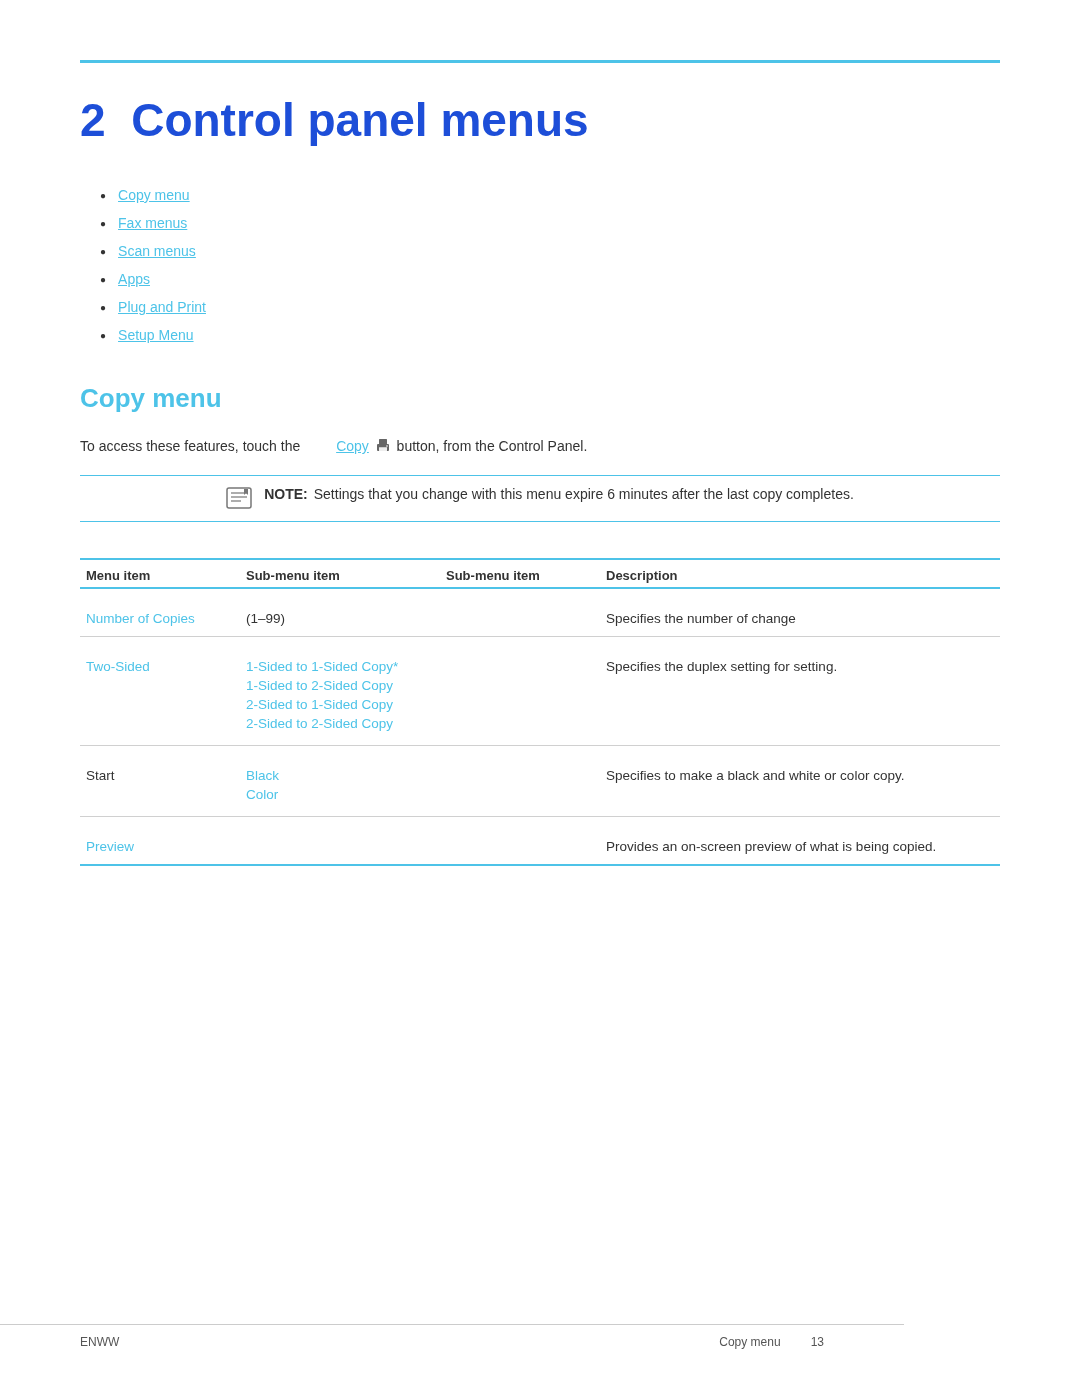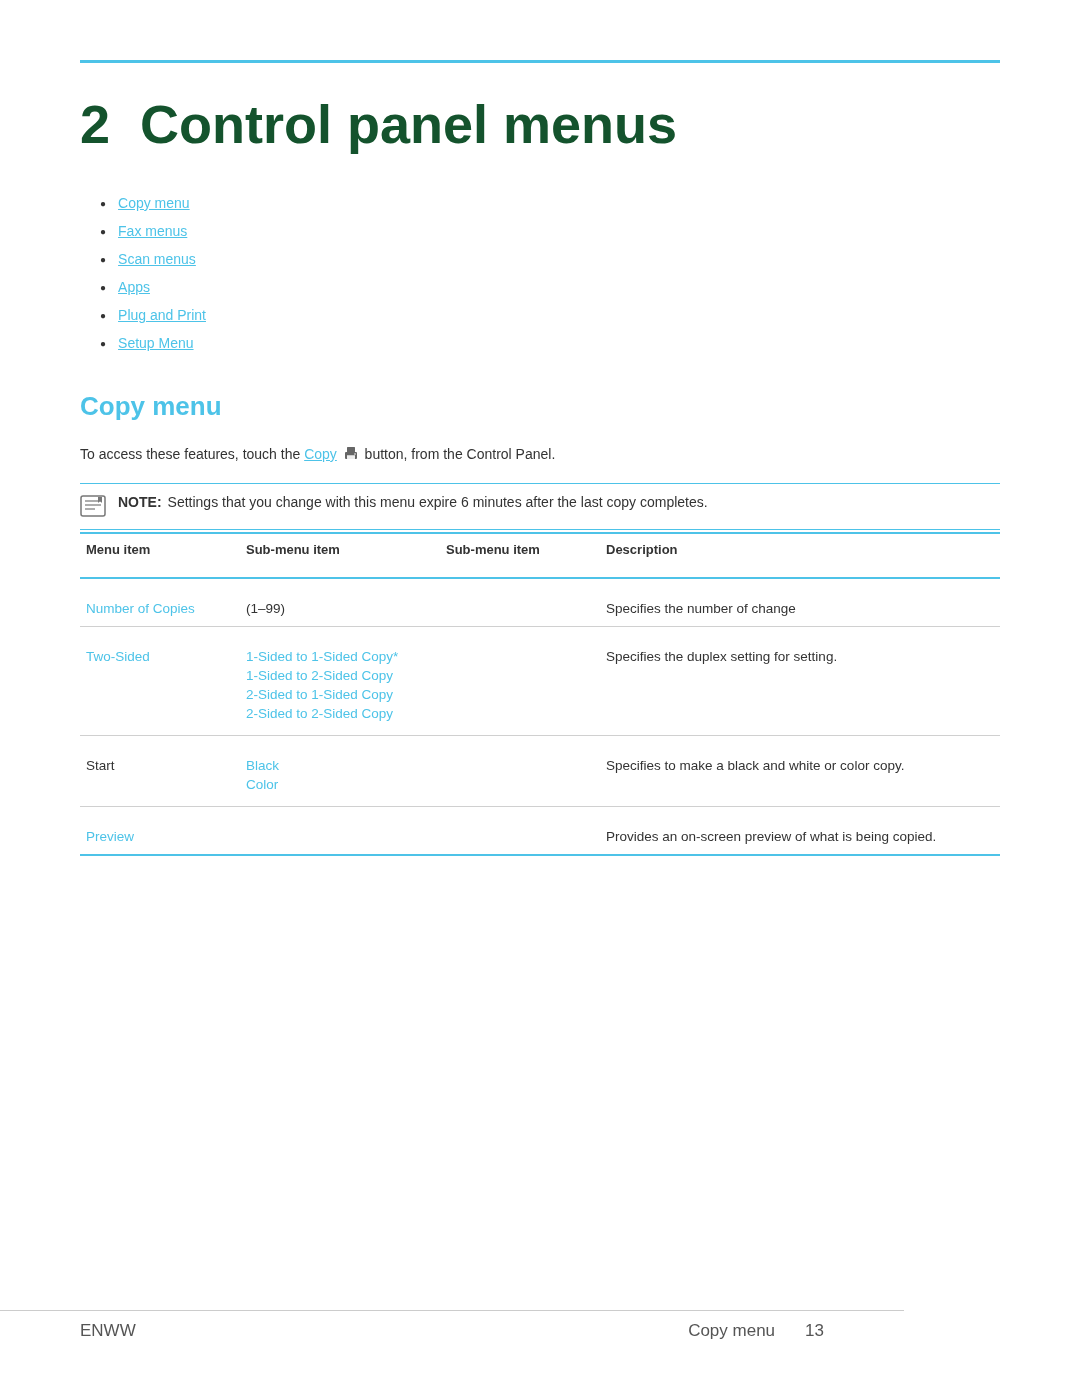--- a/index.html
+++ b/index.html
@@ -12,23 +12,23 @@
       min-height: 1397px;
       padding: 60px 80px 60px 80px;
     }
 
     .top-border {
       border-top: 3px solid #4dc3e8;
       margin-bottom: 30px;
     }
 
     .chapter-title {
-      font-size: 54px;
-      font-weight: bold;
-      color: #14532d;
+      font-size: 46px;
+      font-weight: bold;
+      color: #1d4ed8;
       margin-bottom: 40px;
     }
 
     .toc-list {
       list-style: none;
       margin-bottom: 40px;
       padding-left: 20px;
     }
 
     .toc-list li {
@@ -59,30 +59,32 @@
 
     .intro-text {
       font-size: 14px;
       color: #333;
       margin-bottom: 18px;
     }
 
     .intro-text .copy-link {
       color: #4dc3e8;
       text-decoration: underline;
+      margin-left: 32px;
     }
 
     .note-box {
       display: flex;
       align-items: flex-start;
       background: #fff;
       border-top: 1px solid #4dc3e8;
       border-bottom: 1px solid #4dc3e8;
       padding: 10px 0;
-      margin-bottom: 2px;
+      margin-bottom: 36px;
+      justify-content: center;
     }
 
     .note-icon {
       width: 28px;
       height: 24px;
       margin-right: 10px;
       flex-shrink: 0;
       margin-top: 1px;
     }
 
@@ -102,21 +104,21 @@
       border-collapse: collapse;
       font-size: 13.5px;
     }
 
     .menu-table thead tr {
       border-top: 2px solid #4dc3e8;
       border-bottom: 2px solid #4dc3e8;
     }
 
     .menu-table thead th {
-      padding: 8px 12px 20px 6px;
+      padding: 8px 12px 4px 6px;
       text-align: left;
       font-weight: bold;
       color: #333;
       font-size: 13px;
     }
 
     .menu-table tbody tr {
       border-bottom: 1px solid #d0d0d0;
       vertical-align: top;
     }
@@ -137,25 +139,25 @@
 
     .cyan-text { color: #4dc3e8; }
     .sub-item { display: block; margin-bottom: 4px; }
 
     
     .footer {
       position: fixed;
       bottom: 40px;
       left: 0;
       width: 904px;
-      padding: 16px 80px;
+      padding: 8px 80px;
       display: flex;
       justify-content: space-between;
       align-items: center;
-      font-size: 17px;
+      font-size: 12px;
       color: #555;
       border-top: 1px solid #ccc;
       padding-top: 10px;
     }
 
     .footer-right {
       display: flex;
       align-items: center;
       gap: 30px;
     }

